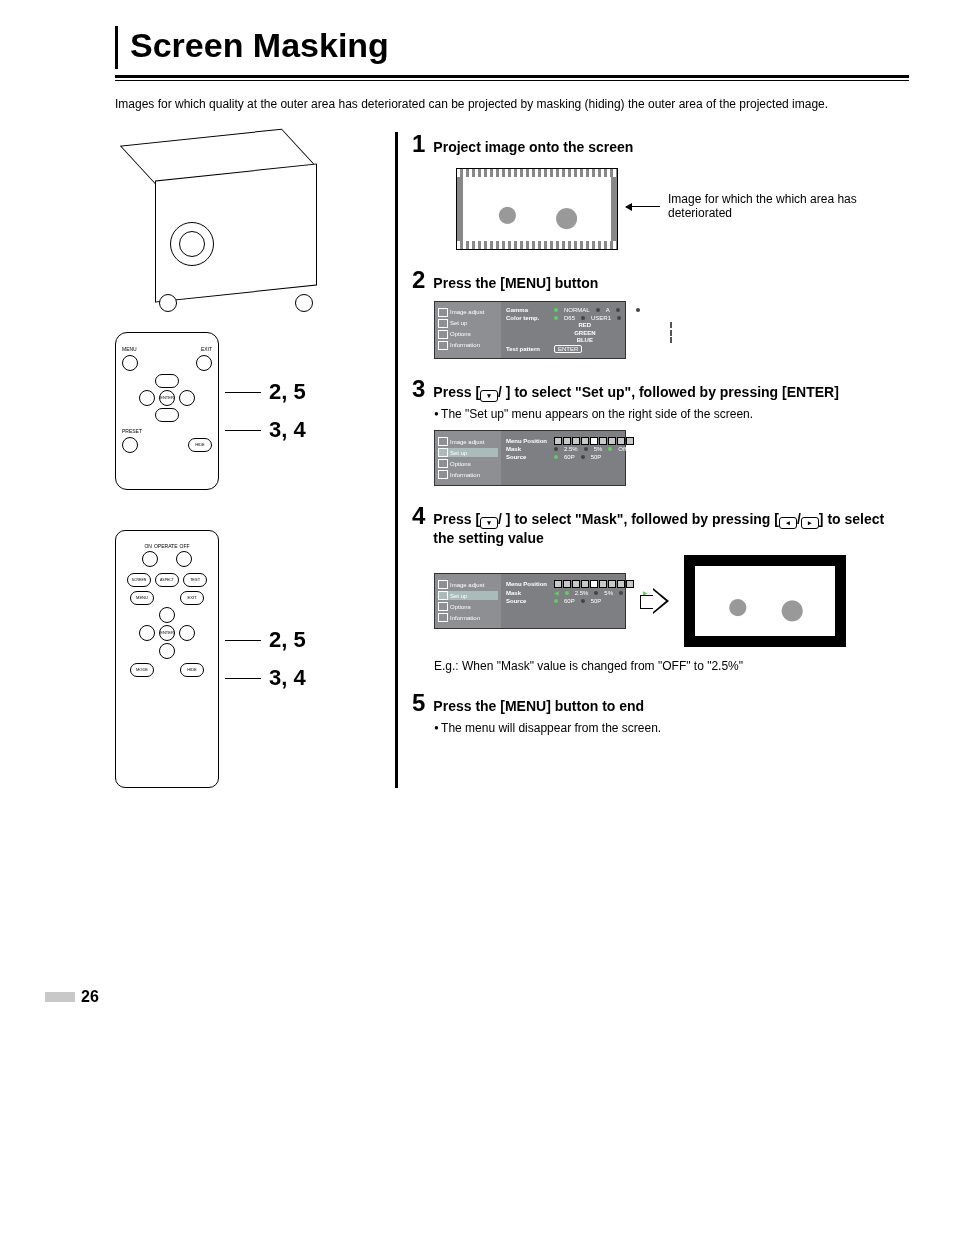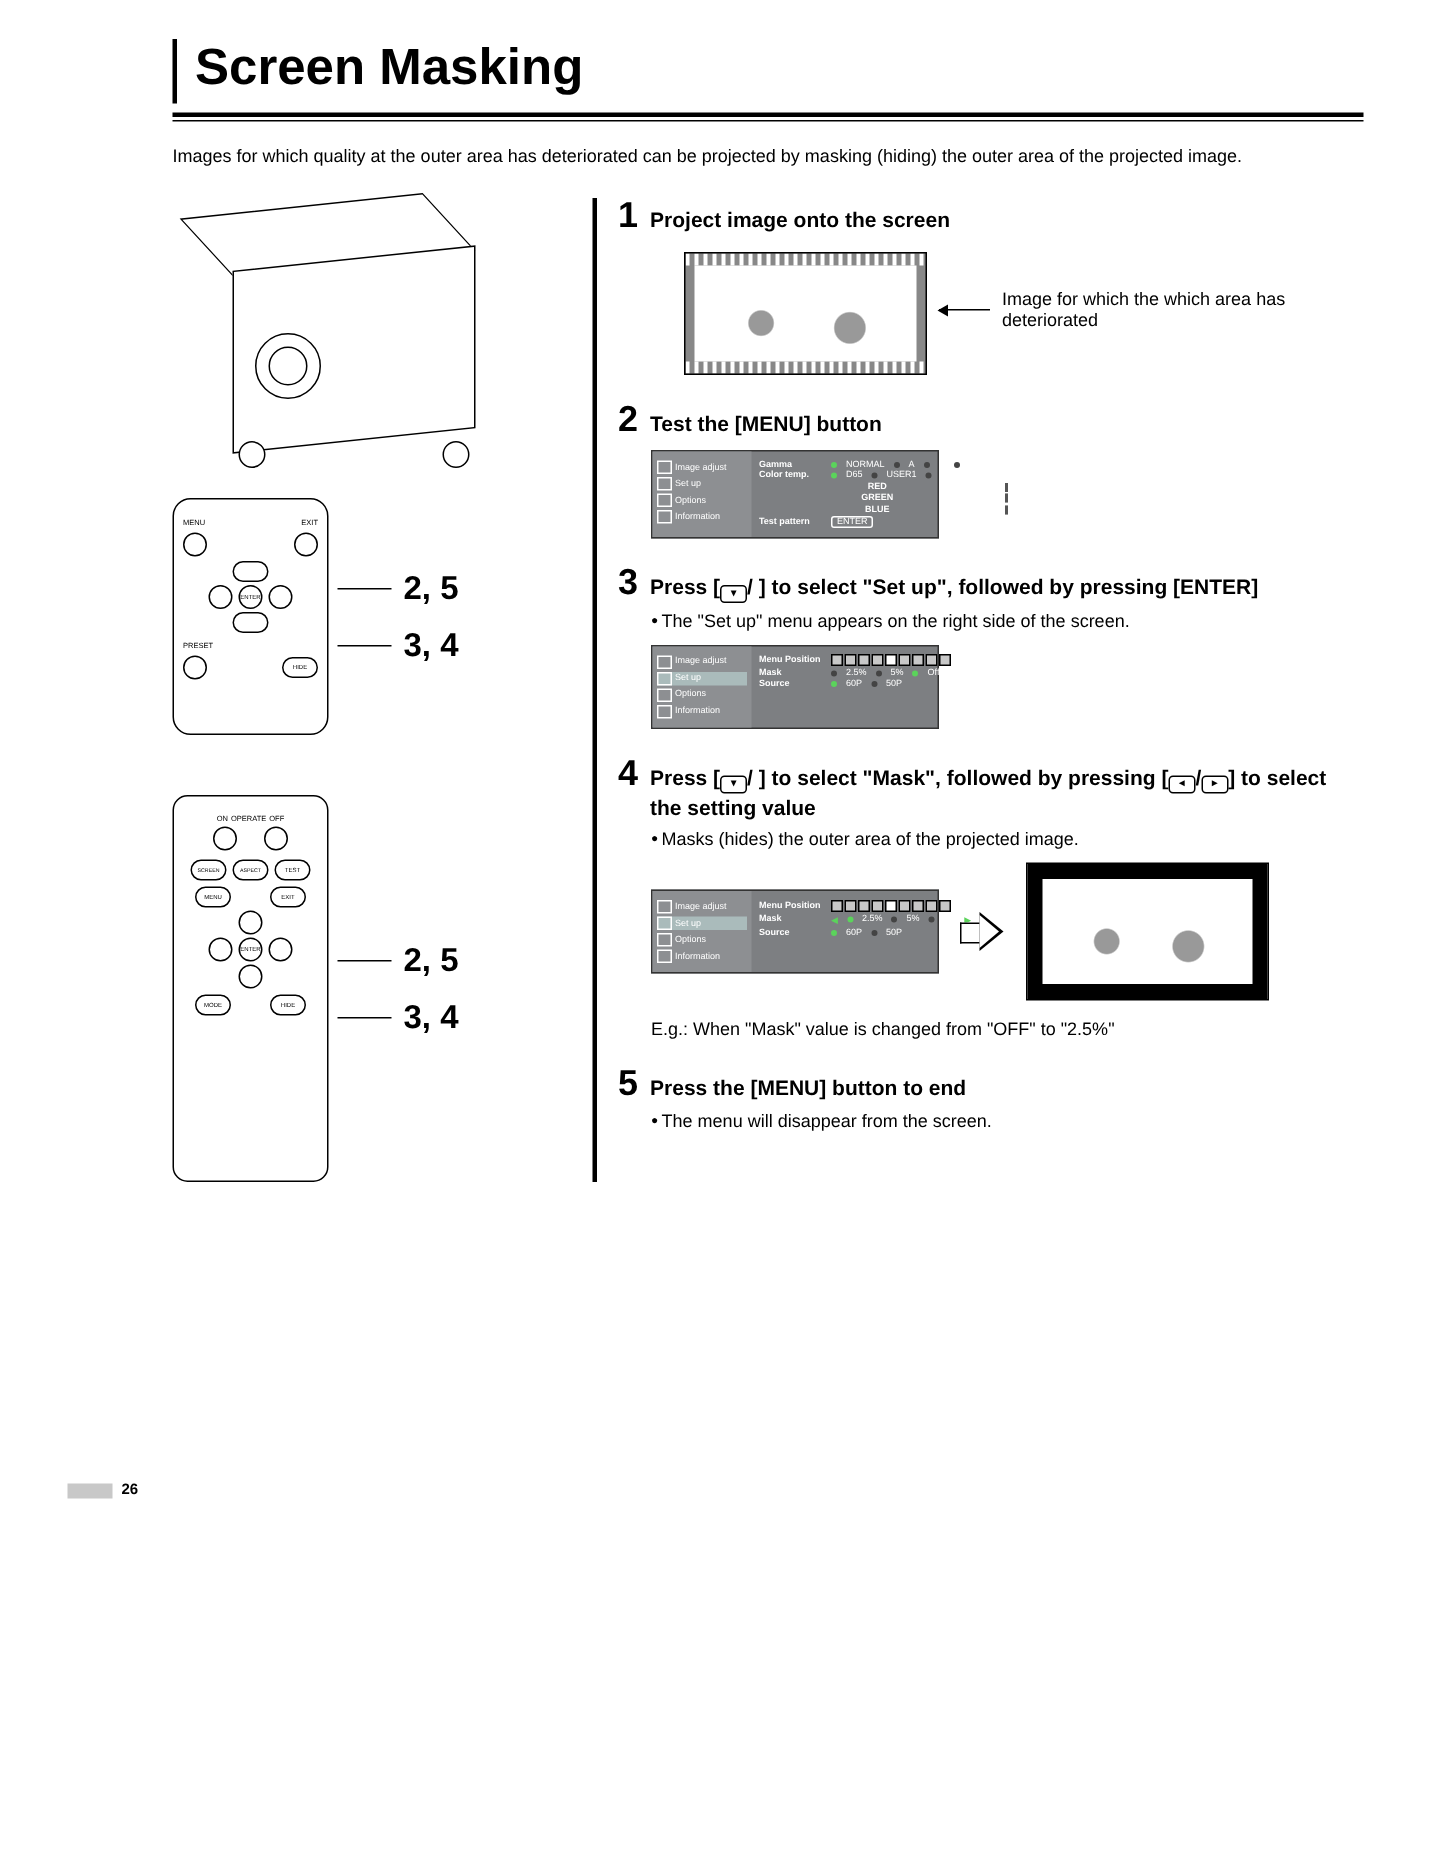--- a/index.html
+++ b/index.html
@@ -218,21 +218,21 @@
   }
   .row-flex{display:flex;align-items:center;gap:14px;margin:8px 0 0 22px;}
   .note{font-size:12px;margin:12px 0 0 22px;}
   .masked-box{
     display:inline-block;border:1px solid #000;width:160px;height:90px;position:relative;background:#fff;
   }
   .masked-box .mask{position:absolute;inset:0;border:10px solid #000;}
   .masked-box .car-scene{inset:12px;}
   .page-num{
     margin-top:200px;
-    font-size:10px;font-weight:bold;
+    font-size:16px;font-weight:bold;
     display:flex;align-items:center;gap:6px;
   }
   .page-num::before{content:"";display:inline-block;width:30px;height:10px;background:#c8c8c8;}
   .key-icon{display:inline-block;border:1px solid #000;border-radius:3px;width:16px;height:10px;vertical-align:-1px;font-size:7px;line-height:10px;text-align:center;}
   .step-head .txt{flex:1;}
 </style>
 </head>
 <body>
 
 <div class="header-area">
@@ -363,21 +363,21 @@
             </div>
         </div>
         <div class="arrow-left"></div>
         <div style="font-size:12px;max-width:200px;">Image for which the which area has deteriorated</div>
       </div>
     </div>
 
     <div class="step">
       <div class="step-head">
         <span class="step-num">2</span>
-        <span class="txt">Test the [MENU] button</span>
+        <span class="txt">Press the [MENU] button</span>
       </div>
       <div class="osd">
         <div class="osd-side">
           <div>
               <span class="ic"></span>
               <span>Image adjust</span>
             </div>
           <div>
               <span class="ic"></span>
               <span>Set up</span>
@@ -490,21 +490,20 @@
             </div>
         </div>
       </div>
     </div>
 
     <div class="step">
       <div class="step-head">
         <span class="step-num">4</span>
         <span class="txt"><span>Press [</span><span class="key-icon">▾</span><span>/ ] to select "Mask", followed by pressing [</span><span class="key-icon">◂</span>/<span class="key-icon">▸</span><span>] to select the setting value</span></span>
       </div>
-      <div class="bullet">Masks (hides) the outer area of the projected image.</div>
       <div class="row-flex">
         <div class="osd" style="margin:0;">
           <div class="osd-side">
             <div>
                 <span class="ic"></span>
                 <span>Image adjust</span>
               </div>
             <div style="background:#abb;">
                 <span class="ic"></span>
                 <span>Set up</span>

